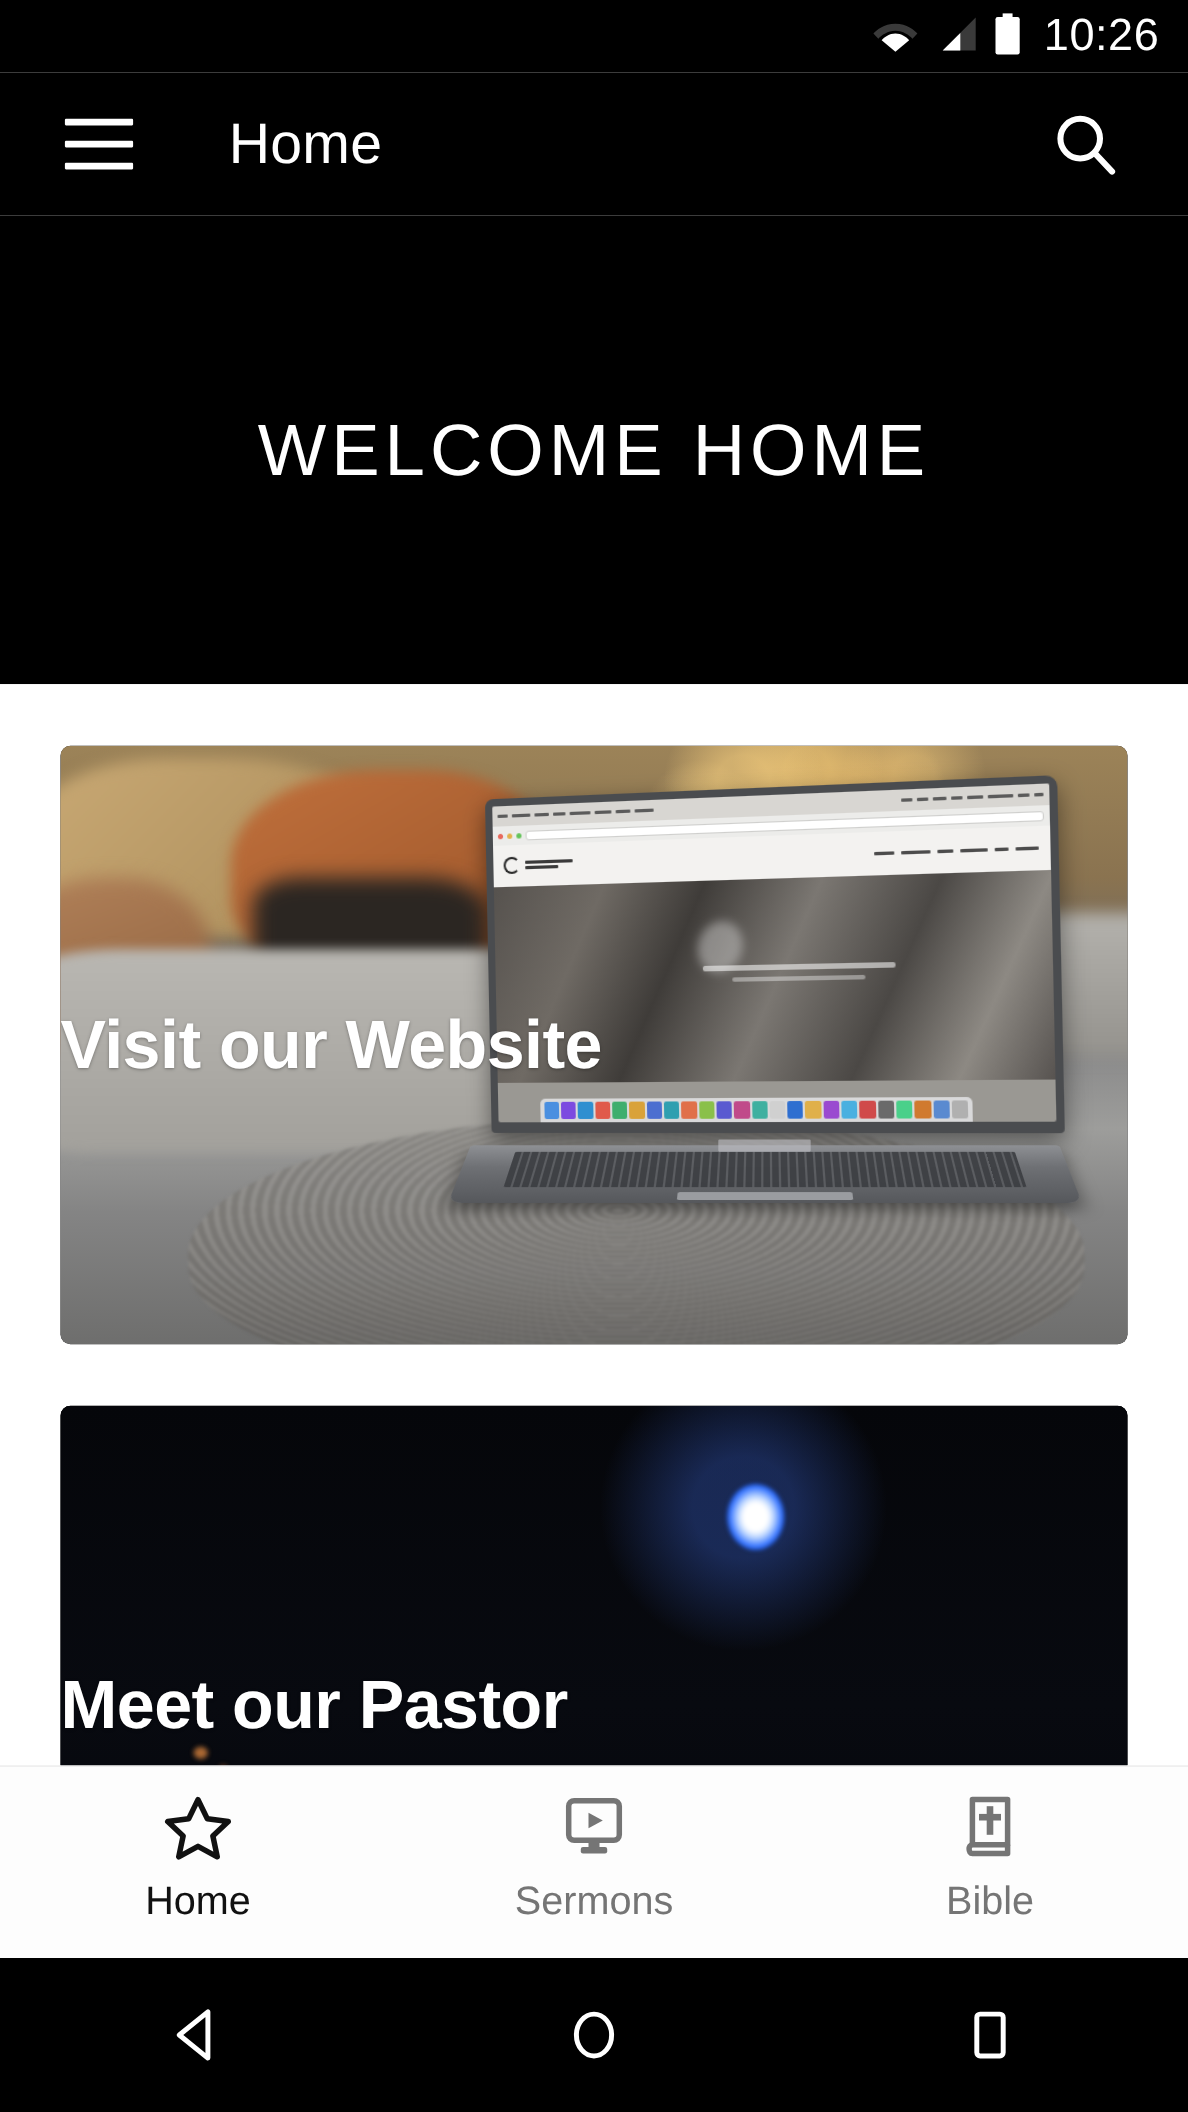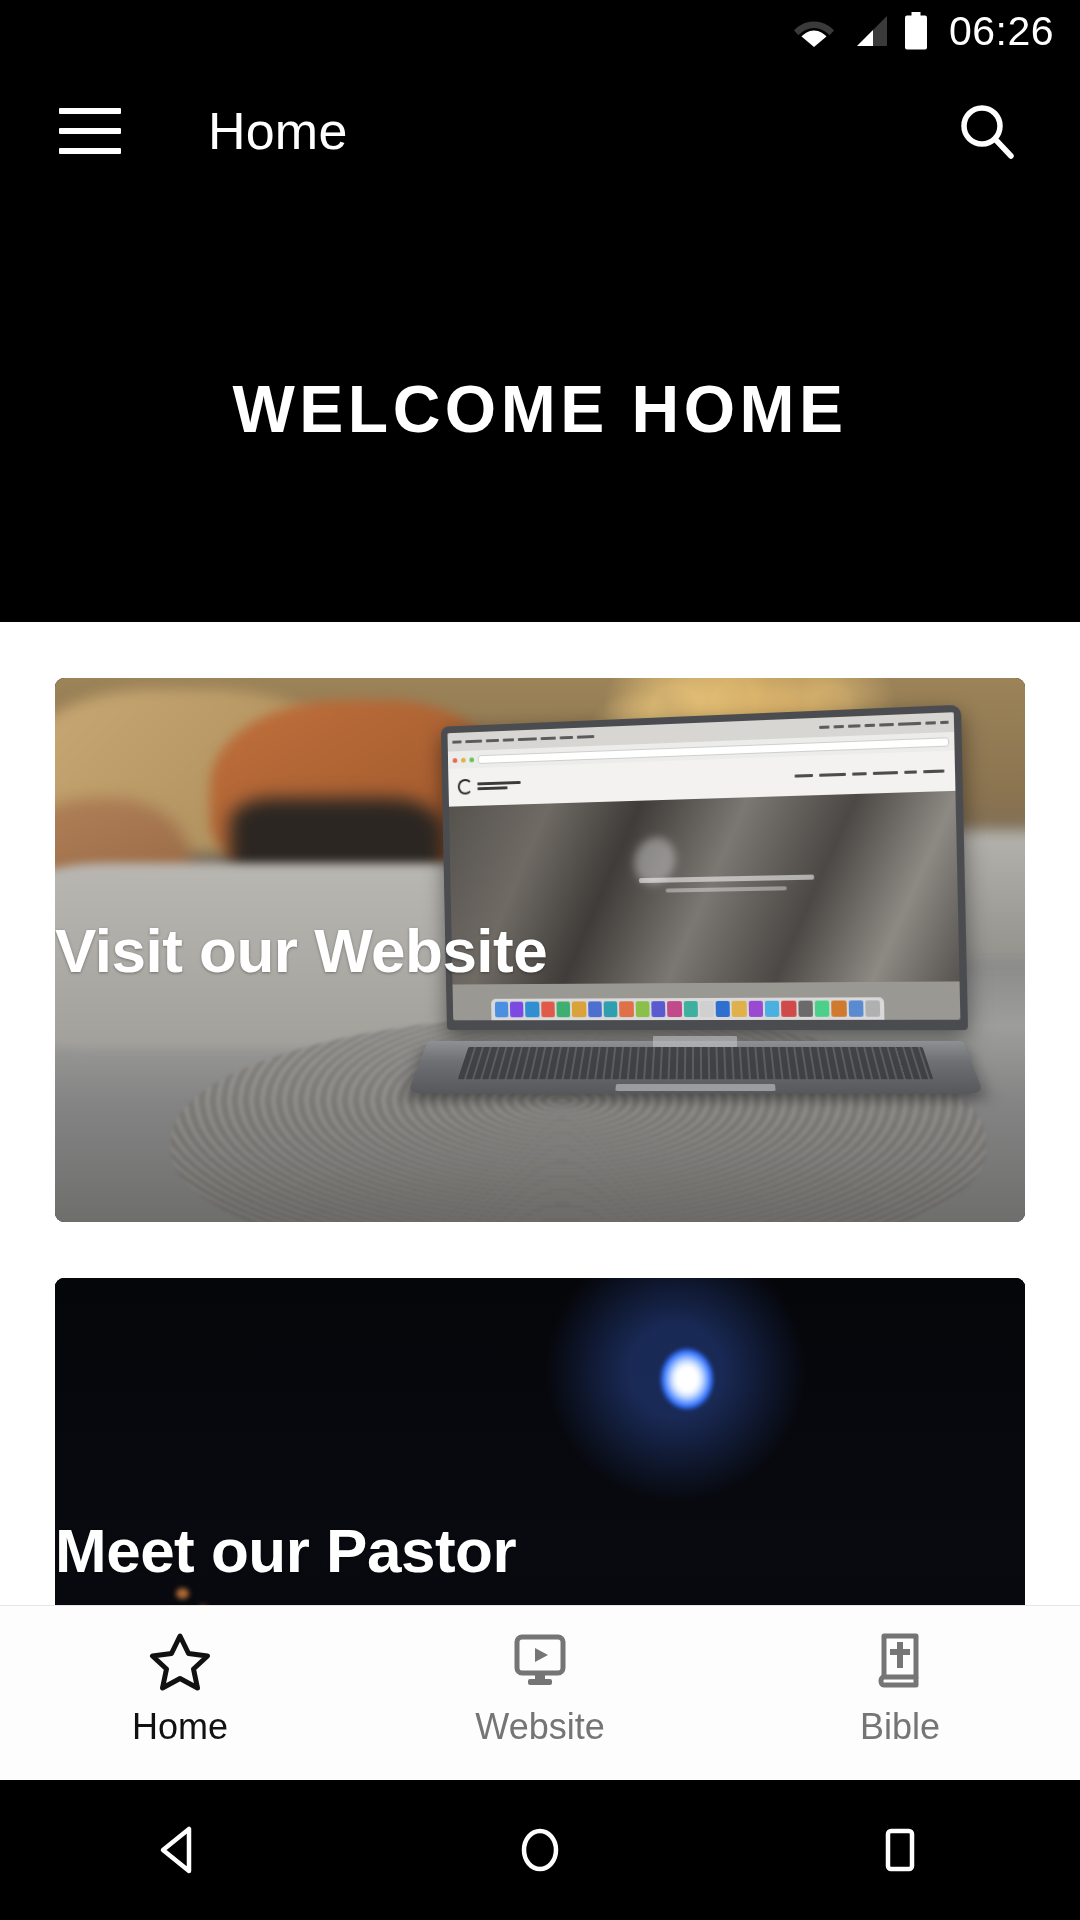--- a/index.html
+++ b/index.html
@@ -73,21 +73,21 @@
   
   #hero {
     position:absolute; top:196px; left:0;
     width:1080px; height:426px;
     background:#000;
     display:flex; align-items:center; justify-content:center;
   }
   #hero-title {
     color:#ffffff;
     font-size:66px;
-    font-weight:bold;
+    font-weight:normal;
     letter-spacing:4.5px;
     text-align:center;
   }
 
   
   #content {
     position:absolute; top:622px; left:0;
     width:1080px; height:983px;
     background:#ffffff;
     overflow:hidden;
@@ -373,21 +373,21 @@
         <path d="M38 2 L38 32 L8 32 Z" fill="#3a3a3a"></path>
         <path d="M24 16 L24 32 L8 32 Z" fill="#ffffff"></path>
       </svg>
     </span>
     <span class="sb-icon">
       <svg width="26" height="38" viewBox="0 0 26 38">
         <rect x="8.5" y="0" width="9" height="4" fill="#ffffff"></rect>
         <rect x="2" y="3.5" width="22" height="34" rx="2" fill="#ffffff"></rect>
       </svg>
     </span>
-    <span id="status-time">06:26</span>
+    <span id="status-time">10:26</span>
   </div>
 
   <div id="app-bar">
     <div id="menu-button">
       <span></span>
       <span></span>
       <span></span>
     </div>
     <div id="app-title">Home</div>
     <div id="search-button">
@@ -534,21 +534,21 @@
 
     <div class="nav-item">
       <span>
         <svg width="62" height="60" viewBox="0 0 62 60">
           <rect x="8" y="6" width="46" height="36" rx="5" fill="none" stroke="#757575" stroke-width="5"></rect>
           <path d="M26 17 L39 24 L26 31 Z" fill="#757575"></path>
           <rect x="26" y="42" width="10" height="7" fill="#757575"></rect>
           <rect x="19" y="48" width="24" height="6" rx="2" fill="#757575"></rect>
         </svg>
       </span>
-      <span class="nav-label">Website</span>
+      <span class="nav-label">Sermons</span>
     </div>
 
 
     <div class="nav-item">
       <span>
         <svg width="62" height="60" viewBox="0 0 62 60">
           <path d="M15 5 H47 V46 H15 Z" fill="none" stroke="#757575" stroke-width="5" stroke-linejoin="round"></path>
           <path d="M15 46 C11 46 11 54 15 54 H47 V46" fill="none" stroke="#757575" stroke-width="5" stroke-linejoin="round"></path>
           <rect x="28" y="11" width="6" height="26" fill="#757575"></rect>
           <rect x="21" y="18" width="20" height="6" fill="#757575"></rect>

